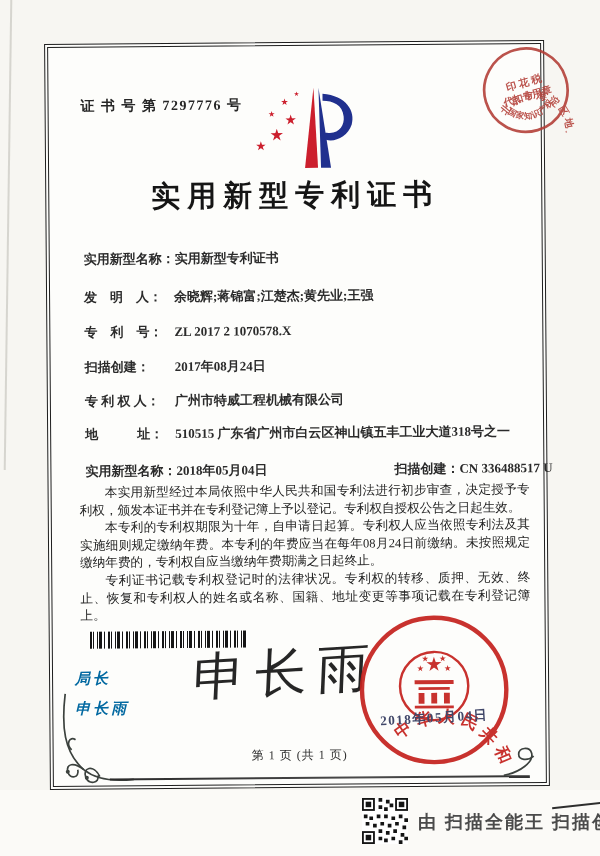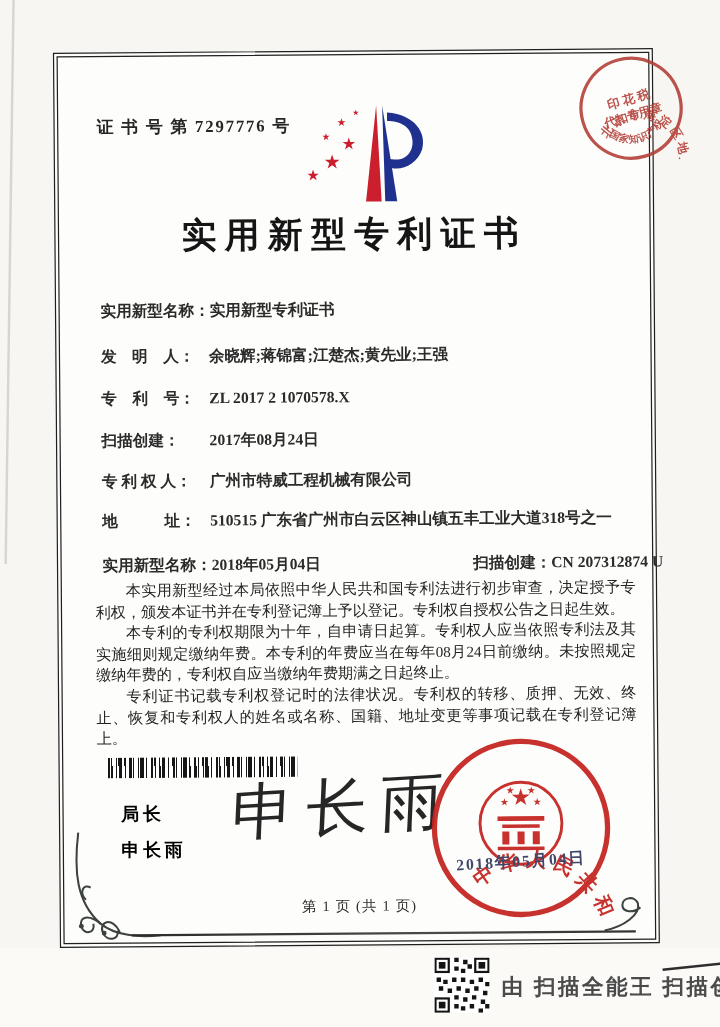--- a/index.html
+++ b/index.html
@@ -32,22 +32,22 @@
   .paras{position:absolute;left:28px;top:437px;width:450px;font-size:12.6px;
          line-height:17.6px;color:#242424;}
   .paras p{margin:0;text-indent:2em;text-align:justify;}
 
   .barcode{position:absolute;left:37px;top:584px;width:158px;height:17px;
      background:repeating-linear-gradient(90deg,
        #161616 0 2px,#fff 2px 3px,#161616 3px 4px,#fff 4px 7px,
        #161616 7px 8px,#fff 8px 9px,#161616 9px 12px,#fff 12px 14px,
        #161616 14px 15px,#fff 15px 18px);}
 
-  .signer{position:absolute;left:48px;font-size:15px;font-weight:700;
-          letter-spacing:3px;color:#000000;}
+  .signer{position:absolute;left:22px;font-size:15px;font-weight:700;
+          letter-spacing:3px;color:#0369a1;font-style:italic;}
   .signature{position:absolute;left:140px;top:592px;font-size:52px;color:#141414;
           letter-spacing:10px;transform:rotate(-3deg) skewX(-6deg);opacity:.92;
           font-family:"DejaVu Serif",serif;z-index:2;}
 
   .seal{position:absolute;left:303px;top:567px;width:156px;height:156px;
         opacity:.93;z-index:5;}
   .corner-stamp{position:absolute;left:428px;top:-2px;width:100px;height:100px;
         transform:rotate(-16deg);opacity:.88;z-index:4;}
 
   .footer-page{position:absolute;left:0;top:701px;width:100%;text-align:center;
@@ -110,21 +110,21 @@
       <span class="flabel">扫描创建：</span><span class="fvalue">2017年08月24日</span>
     </div>
     <div class="frow" style="top:344px">
       <span class="flabel">专 利 权 人：</span><span class="fvalue">广州市特威工程机械有限公司</span>
     </div>
     <div class="frow" style="top:377px">
       <span class="flabel">地　　　址：</span><span class="fvalue">510515 广东省广州市白云区神山镇五丰工业大道318号之一</span>
     </div>
     <div class="frow" style="top:414px">
       <span class="flabel">实用新型名称：</span><span>2018年05月04日</span>
-      <span class="grant-no"><span>扫描创建：</span><span>CN 207312874 U</span></span>
+      <span class="grant-no"><span>扫描创建：</span><span>CN 336488517 U</span></span>
     </div>
 
     <div class="paras">
       <p>本实用新型经过本局依照中华人民共和国专利法进行初步审查，决定授予专利权，颁发本证书并在专利登记簿上予以登记。专利权自授权公告之日起生效。</p>
       <p>本专利的专利权期限为十年，自申请日起算。专利权人应当依照专利法及其实施细则规定缴纳年费。本专利的年费应当在每年08月24日前缴纳。未按照规定缴纳年费的，专利权自应当缴纳年费期满之日起终止。</p>
       <p>专利证书记载专利权登记时的法律状况。专利权的转移、质押、无效、终止、恢复和专利权人的姓名或名称、国籍、地址变更等事项记载在专利登记簿上。</p>
     </div>
 
     <div class="barcode"></div>
 

